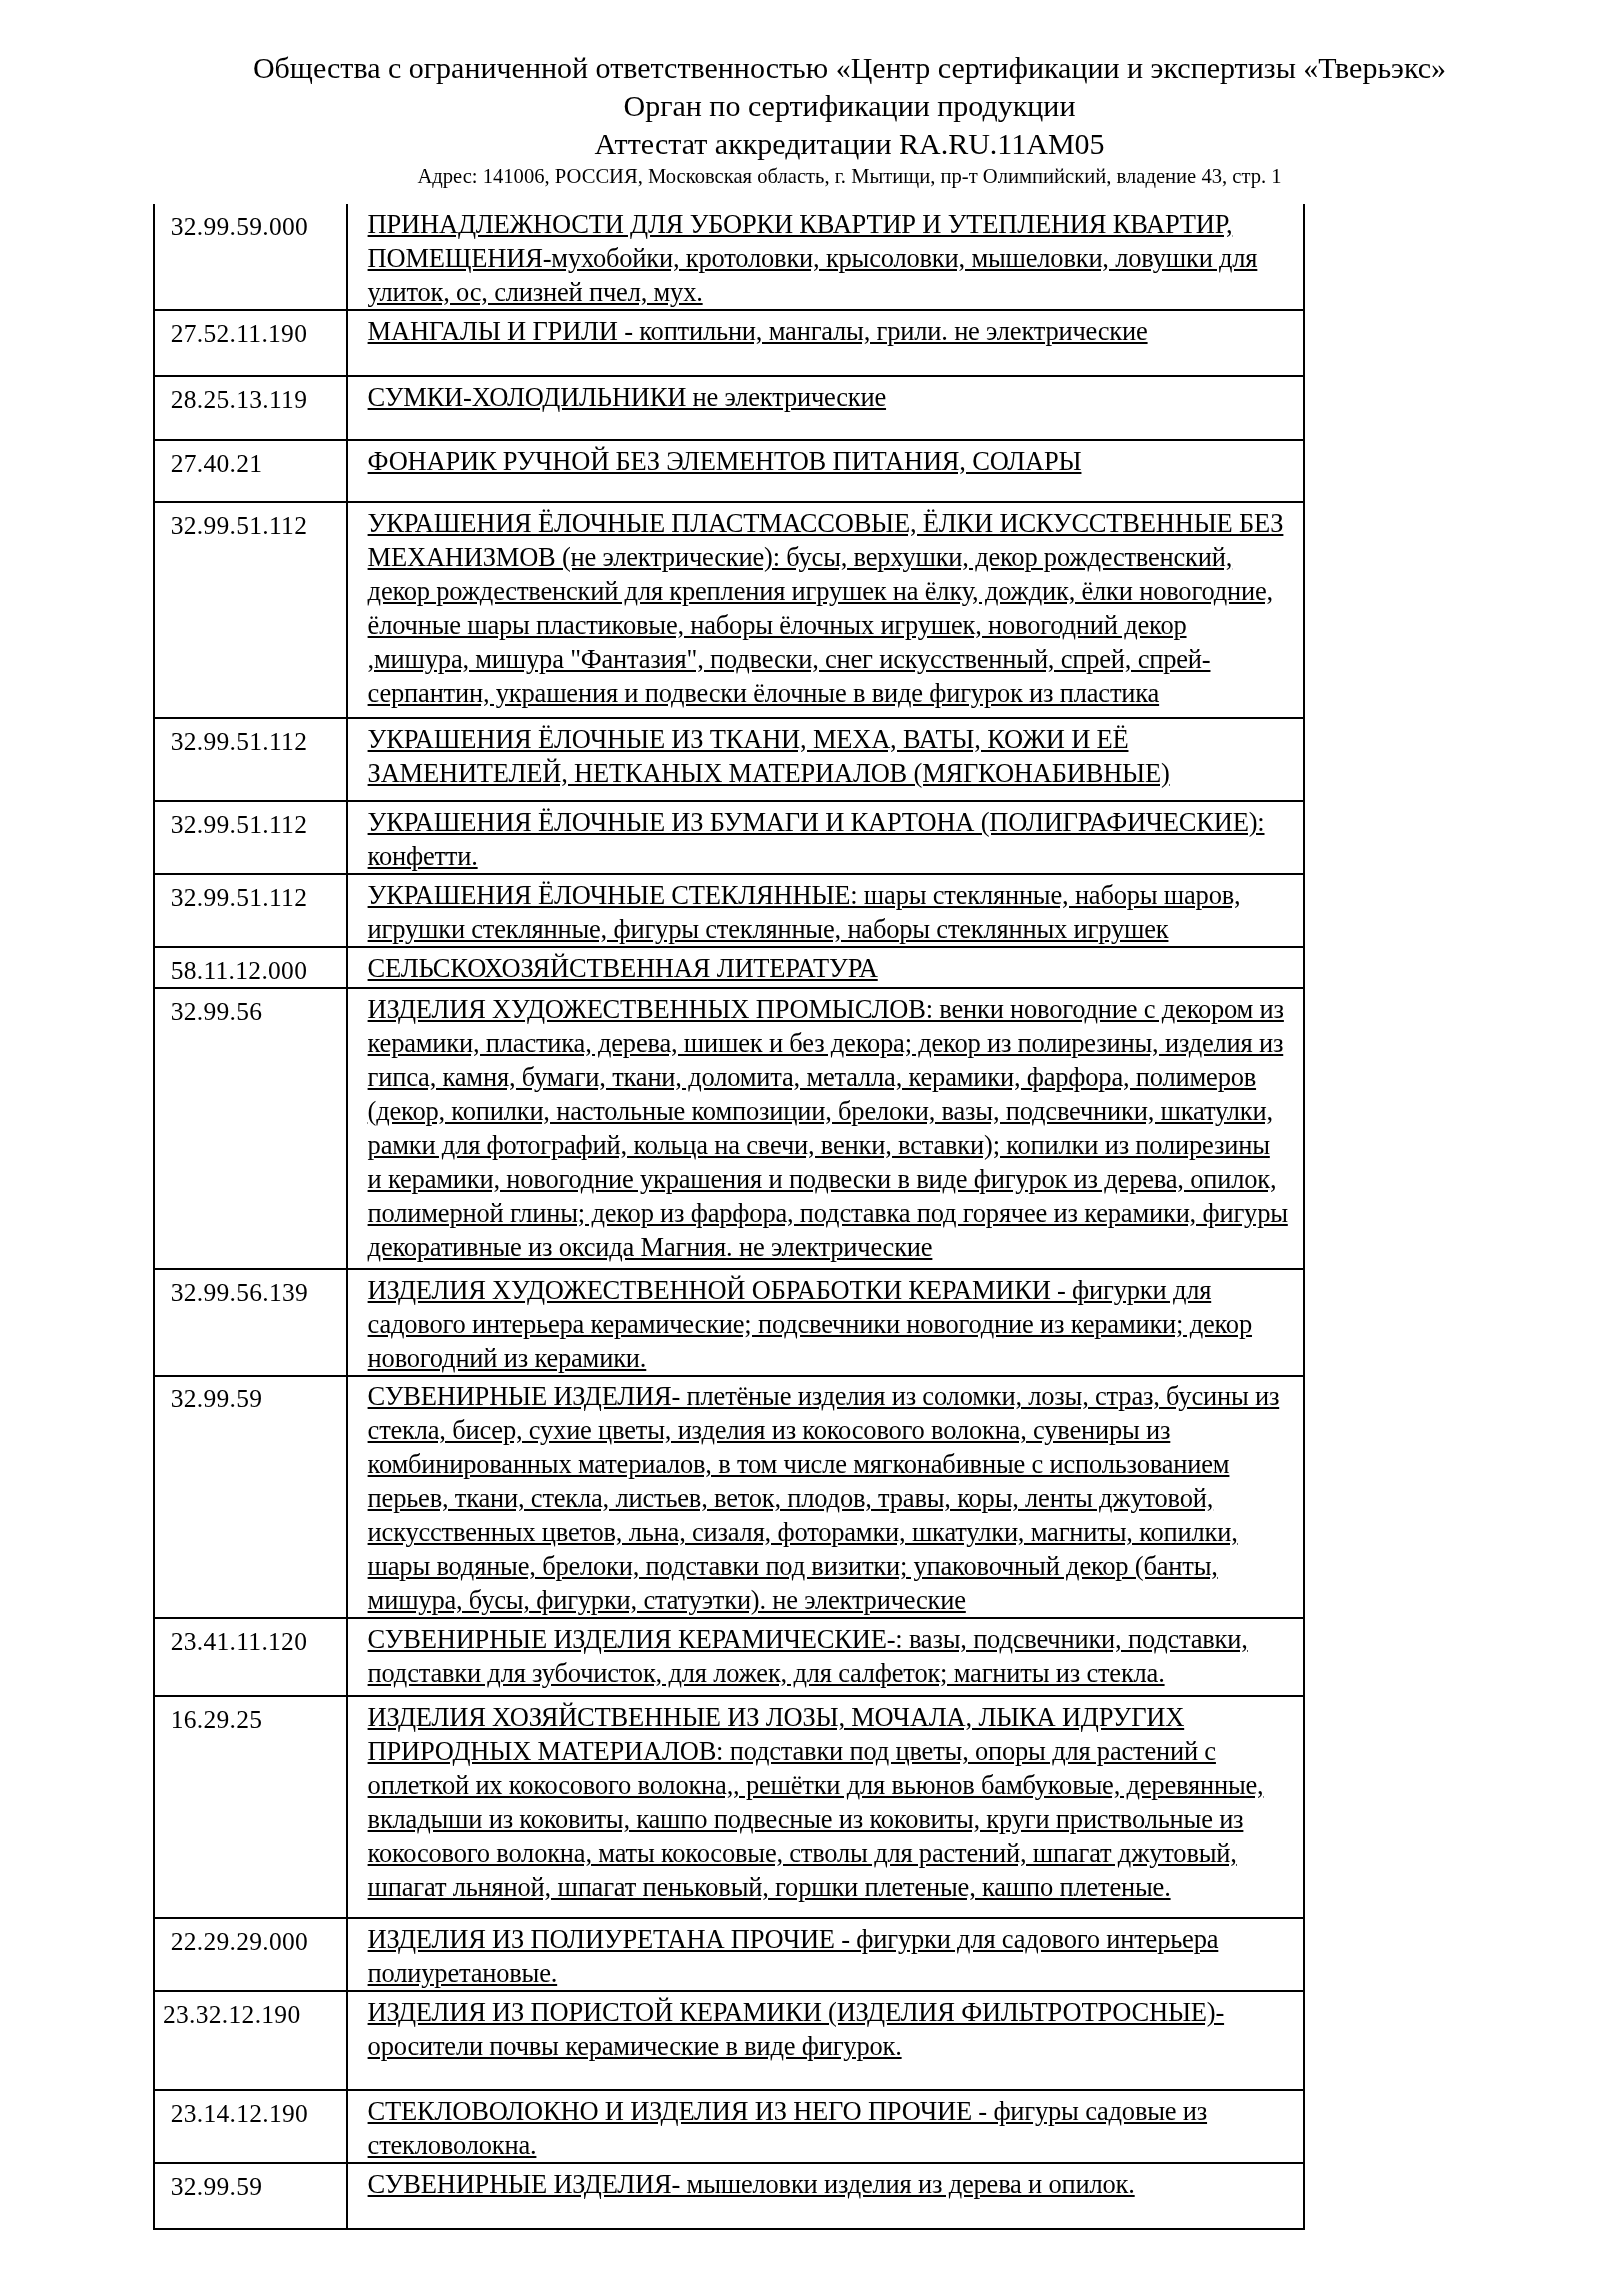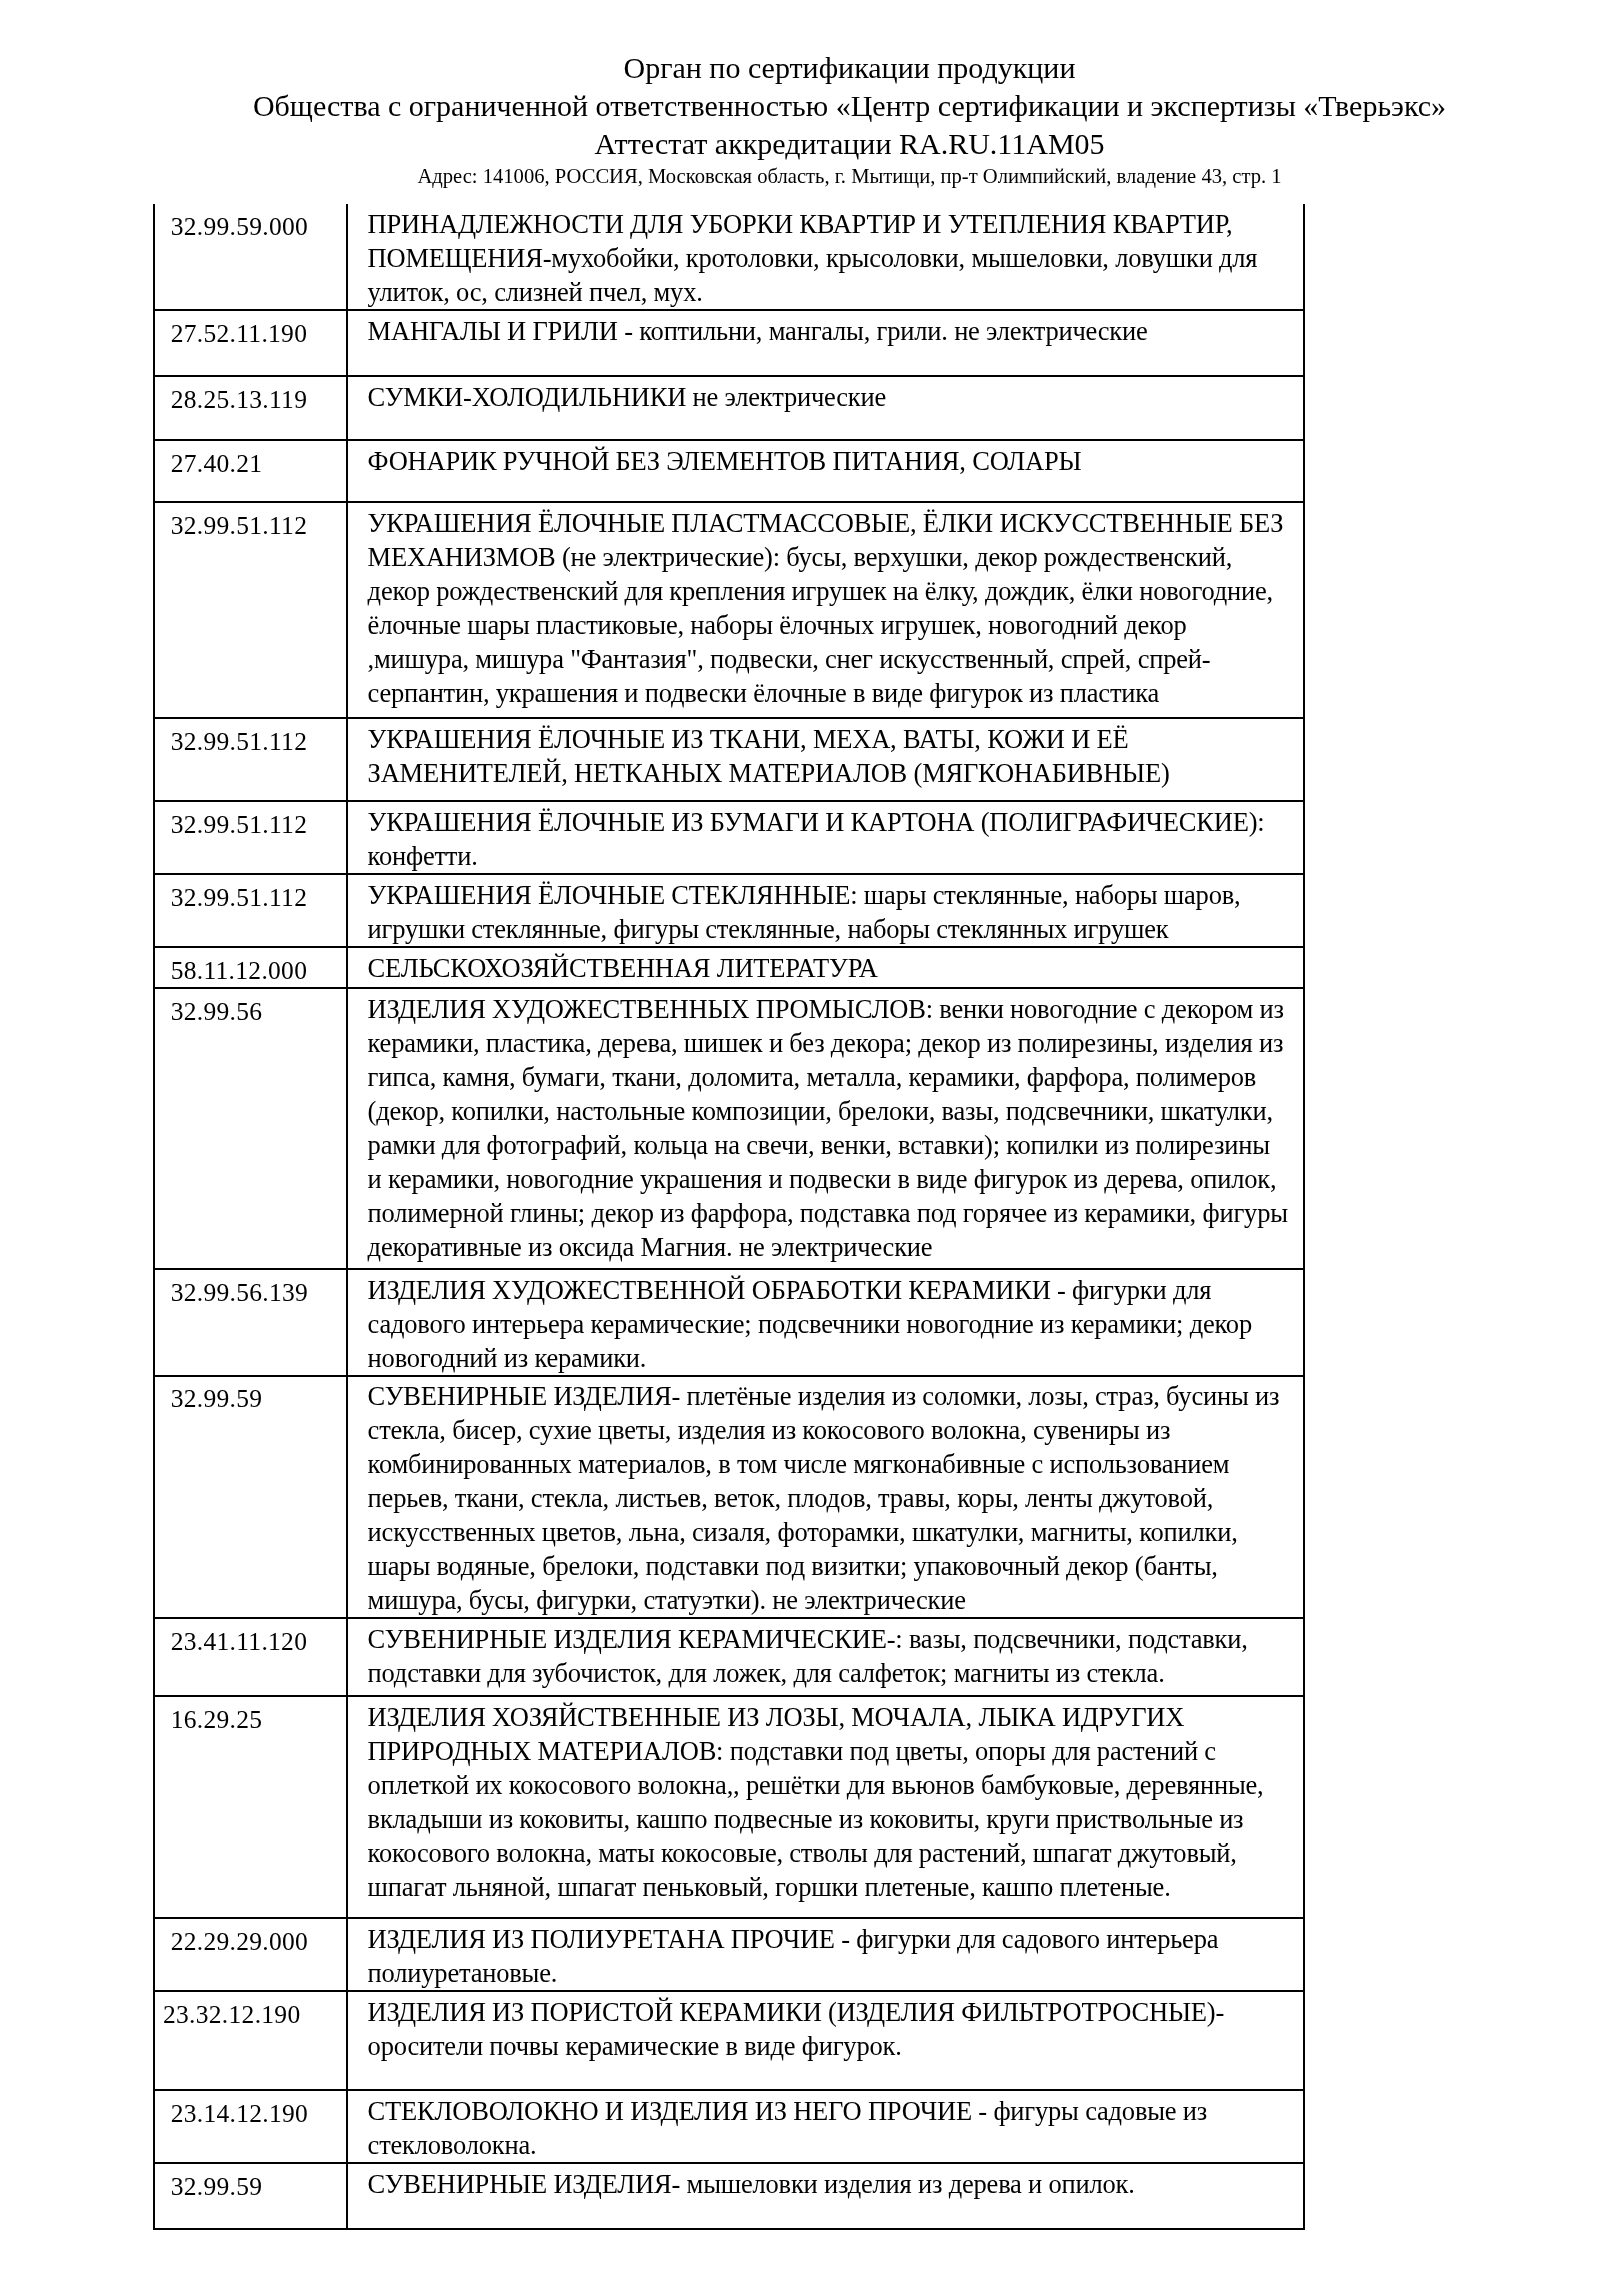--- a/index.html
+++ b/index.html
@@ -52,28 +52,29 @@
     font-size: 25.5px;
     line-height: 32px;
     letter-spacing: 0.3px;
     white-space: nowrap;
   }
   td.desc-cell {
     padding: 2.9px 13.7px 0 19.6px;
     font-size: 26.5px;
     line-height: 34px;
     letter-spacing: -0.2px;
+    text-decoration: underline;
   }
 </style>
 </head>
 <body>
 
 <div class="doc-header">
+  <div class="h-line">Общества с ограниченной ответственностью «Центр сертификации и экспертизы «Тверьэкс»</div>
   <div class="h-line">Орган по сертификации продукции</div>
-  <div class="h-line">Общества с ограниченной ответственностью «Центр сертификации и экспертизы «Тверьэкс»</div>
   <div class="h-line">Аттестат аккредитации RA.RU.11АМ05</div>
   <div class="h-address">Адрес: 141006, РОССИЯ, Московская область, г. Мытищи, пр-т Олимпийский, владение 43, стр. 1</div>
 </div>
 
 <div class="table-wrap">
   <table class="codes">
     <tbody>
         <tr>
           <td class="code-cell" style="height: 103px;">32.99.59.000</td>
           <td class="desc-cell">ПРИНАДЛЕЖНОСТИ ДЛЯ УБОРКИ КВАРТИР И УТЕПЛЕНИЯ КВАРТИР, ПОМЕЩЕНИЯ-мухобойки, кротоловки, крысоловки, мышеловки, ловушки для улиток, ос, слизней пчел, мух.</td>

